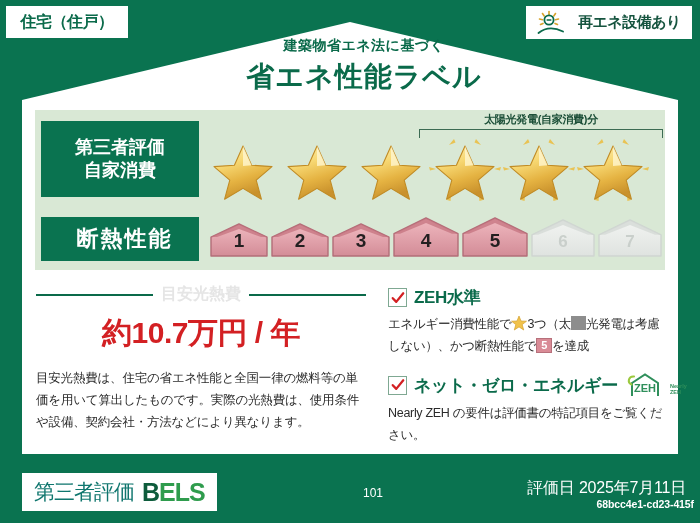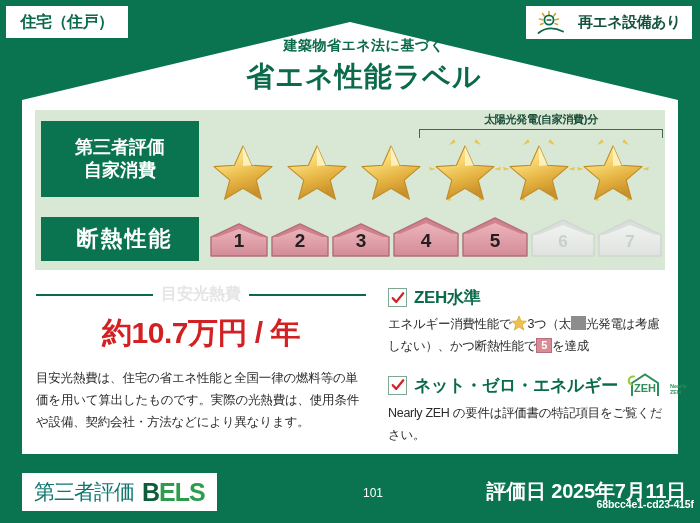--- a/index.html
+++ b/index.html
@@ -365,22 +365,22 @@
     position: absolute;
     left: 363px;
     top: 25px;
     font-size: 12px;
     color: #ffffff;
   }
   .eval-date {
     position: absolute;
     right: 14px;
     top: 17px;
-    font-size: 20px;
-    font-weight: bold;
+    font-size: 16px;
+    font-weight: normal;
     color: #ffffff;
     text-align: right;
     letter-spacing: -0.2px;
     margin-left: 12px;
   }
   .eval-id {
     position: absolute;
     right: 6px;
     top: 37px;
     font-size: 10.5px;

